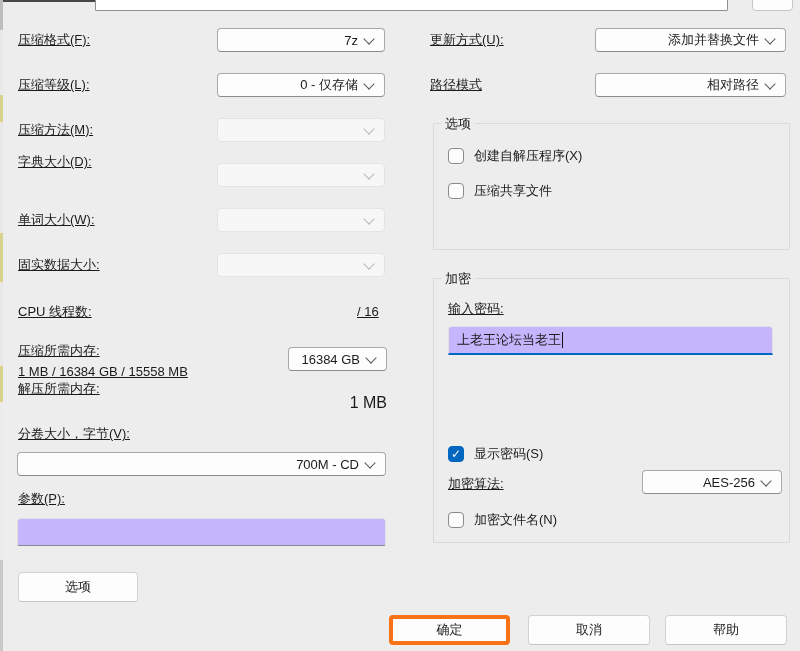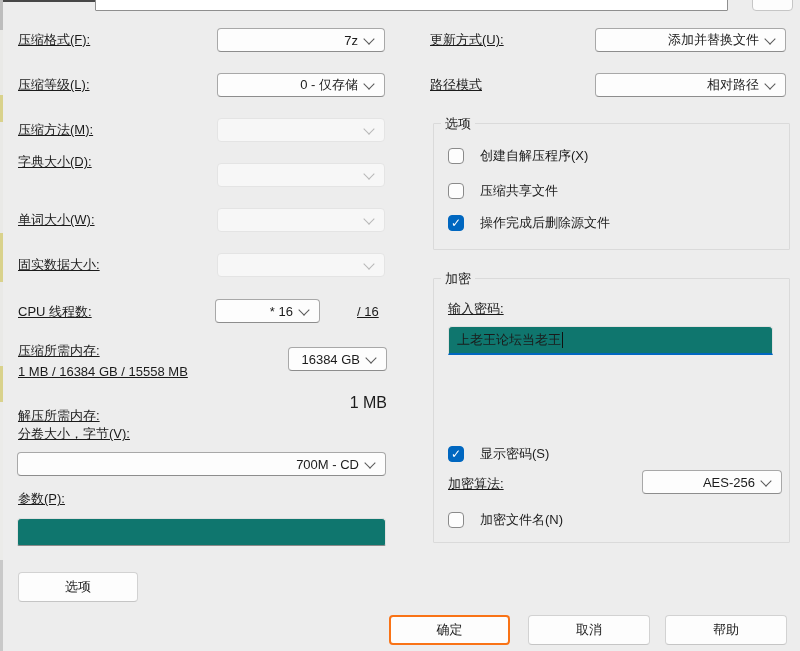--- a/index.html
+++ b/index.html
@@ -7,30 +7,30 @@
        font-family:"Liberation Sans","DejaVu Sans",sans-serif;color:#1b1b1b;}
   #dialog{position:absolute;inset:0;}
   .lbl{position:absolute;font-size:13px;line-height:17px;white-space:nowrap;text-decoration:underline;}
   .dd{position:absolute;height:24px;background:#fdfdfd;border:1px solid #a8a8a8;border-bottom-color:#8d8d8d;
       border-radius:4px;box-sizing:border-box;display:flex;align-items:center;padding:0 26px 0 10px;justify-content:flex-end;}
   .dd .val{font-size:13px;white-space:nowrap;overflow:hidden;}
   .chev{position:absolute;right:11px;top:50%;width:7px;height:7px;margin-top:-5px;
         border-right:1.4px solid #5a5a5a;border-bottom:1.4px solid #5a5a5a;transform:rotate(45deg);}
   .dd.disabled{background:#f7f7f7;border-color:#e4e4e4;}
   .dd.disabled .chev{border-color:#b8b8b8;}
-  .txt{position:absolute;background:#0f766e;border:1px solid #e0e0e0;border-bottom:1px solid #8a8a8a;
+  .txt{position:absolute;background:#c4b5fd;border:1px solid #e0e0e0;border-bottom:1px solid #8a8a8a;
        border-radius:4px 4px 2px 2px;box-sizing:border-box;display:flex;align-items:center;padding:0 8px;font-size:13px;}
   .txt.focused{border-bottom:2px solid #0067c0;border-radius:4px 4px 0 0;}
   .caret{display:inline-block;width:1px;height:16px;background:#111;margin-left:1px;vertical-align:-3px;}
   .btn{position:absolute;background:#fdfdfd;border:1px solid #d2d2d2;border-bottom-color:#c5c5c5;border-radius:4px;
        box-sizing:border-box;display:flex;align-items:center;justify-content:center;font-size:13px;cursor:default;}
-  .btn.default{border:2px solid #f97316;}
+  .btn.default{border:4px solid #f97316;}
   .group{position:absolute;border:1px solid #dadada;border-radius:1px;box-sizing:border-box;}
   .legend{position:absolute;top:-9px;left:7px;background:#ededed;padding:0 4px;font-size:13px;line-height:17px;}
-  .cbrow{position:absolute;display:flex;align-items:center;gap:16px;}
+  .cbrow{position:absolute;display:flex;align-items:center;gap:10px;}
   .cb{width:16px;height:16px;box-sizing:border-box;background:#fdfdfd;border:1px solid #8a8a8a;border-radius:4px;
       display:flex;align-items:center;justify-content:center;flex:0 0 auto;}
   .cb.checked{background:#0067c0;border-color:#0067c0;}
   .cb.checked::after{content:"✓";color:#fff;font-size:12px;line-height:1;}
   .cbl{font-size:13px;white-space:nowrap;}
   .right-val{position:absolute;font-size:16px;text-align:right;}
   
   #top-input{position:absolute;left:95px;top:-14px;width:633px;height:25px;background:#fff;
              border:1px solid #8f8f8f;box-sizing:border-box;border-radius:0 0 1px 1px;}
   #top-btn{position:absolute;left:752px;top:-6px;width:41px;height:17px;background:#fdfdfd;
@@ -53,21 +53,21 @@
 
   <div class="lbl" style="left:18px;top:31px">压缩格式(F):</div>
   <div class="lbl" style="left:18px;top:76px">压缩等级(L):</div>
   <div class="lbl" style="left:18px;top:121px">压缩方法(M):</div>
   <div class="lbl" style="left:18px;top:153px">字典大小(D):</div>
   <div class="lbl" style="left:18px;top:211px">单词大小(W):</div>
   <div class="lbl" style="left:18px;top:256px">固实数据大小:</div>
   <div class="lbl" style="left:18px;top:303px">CPU 线程数:</div>
   <div class="lbl" style="left:18px;top:342px">压缩所需内存:</div>
   <div class="lbl" style="left:18px;top:363px">1 MB / 16384 GB / 15558 MB</div>
-  <div class="lbl" style="left:18px;top:407px">解压所需内存:</div>
+  <div class="lbl" style="left:18px;top:380px">解压所需内存:</div>
   <div class="lbl" style="left:18px;top:425px">分卷大小，字节(V):</div>
   <div class="lbl" style="left:18px;top:490px">参数(P):</div>
 
   <div class="dd" style="left:217px;top:28px;width:168px">
     <span class="val">7z</span>
     <span class="chev"></span>
   </div>
   <div class="dd" style="left:217px;top:73px;width:168px">
     <span class="val">0 - 仅存储</span>
     <span class="chev"></span>
@@ -82,24 +82,20 @@
   </div>
   <div class="dd disabled" style="left:217px;top:208px;width:168px">
     <span class="val"></span>
     <span class="chev"></span>
   </div>
   <div class="dd disabled" style="left:217px;top:253px;width:168px">
     <span class="val"></span>
     <span class="chev"></span>
   </div>
 
-  <div class="dd" style="left:215px;top:299px;width:105px">
-    <span class="val">* 16</span>
-    <span class="chev"></span>
-  </div>
   <div class="lbl" style="left:357px;top:303px">/ 16</div>
 
   <div class="dd" style="left:288px;top:347px;width:99px">
     <span class="val">16384 GB</span>
     <span class="chev"></span>
   </div>
   <div class="right-val" style="left:300px;top:394px;width:87px">1 MB</div>
 
   <div class="dd" style="left:17px;top:452px;width:369px">
     <span class="val">700M - CD</span>
@@ -129,24 +125,20 @@
     <span class="legend">选项</span>
   </div>
   <div class="cbrow" style="left:448px;top:147px">
     <span class="cb"></span>
     <span class="cbl">创建自解压程序(X)</span>
   </div>
   <div class="cbrow" style="left:448px;top:182px">
     <span class="cb"></span>
     <span class="cbl">压缩共享文件</span>
   </div>
-  <div class="cbrow" style="left:448px;top:214px">
-    <span class="cb checked"></span>
-    <span class="cbl">操作完成后删除源文件</span>
-  </div>
 
   <div class="group" style="left:433px;top:278px;width:357px;height:265px">
     <span class="legend">加密</span>
   </div>
   <div class="lbl" style="left:448px;top:300px">输入密码:</div>
   <div class="txt focused" style="left:448px;top:326px;width:325px;height:29px">
     <span>上老王论坛当老王</span>
       <span class="caret"></span>
   </div>
   <div class="cbrow" style="left:448px;top:445px">

